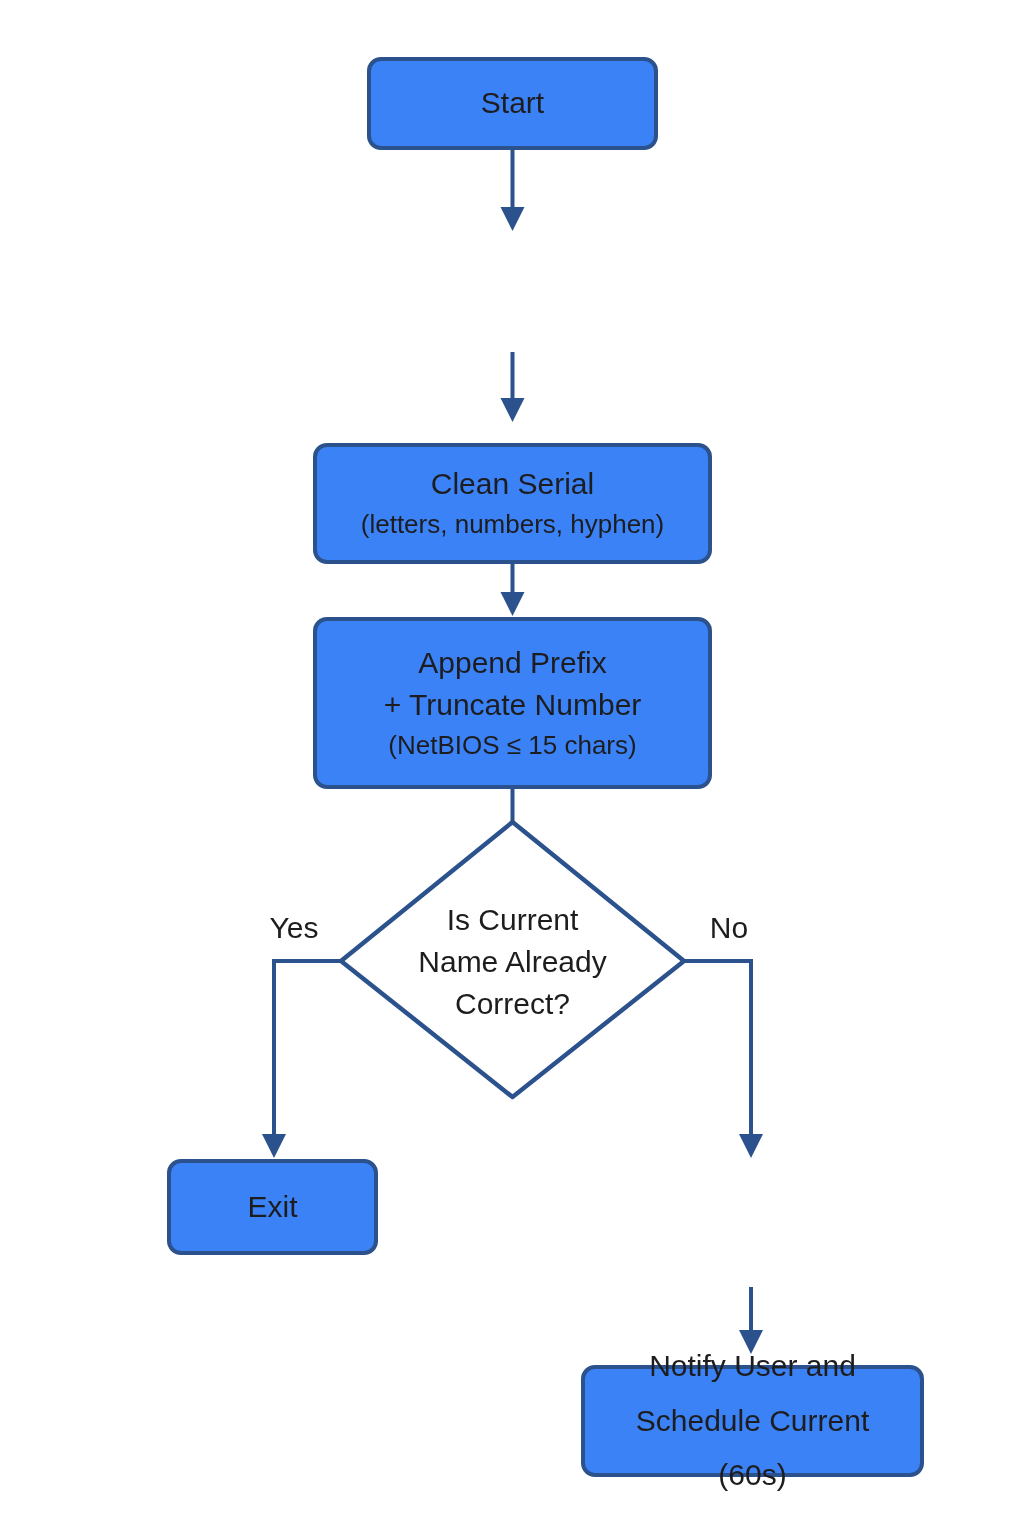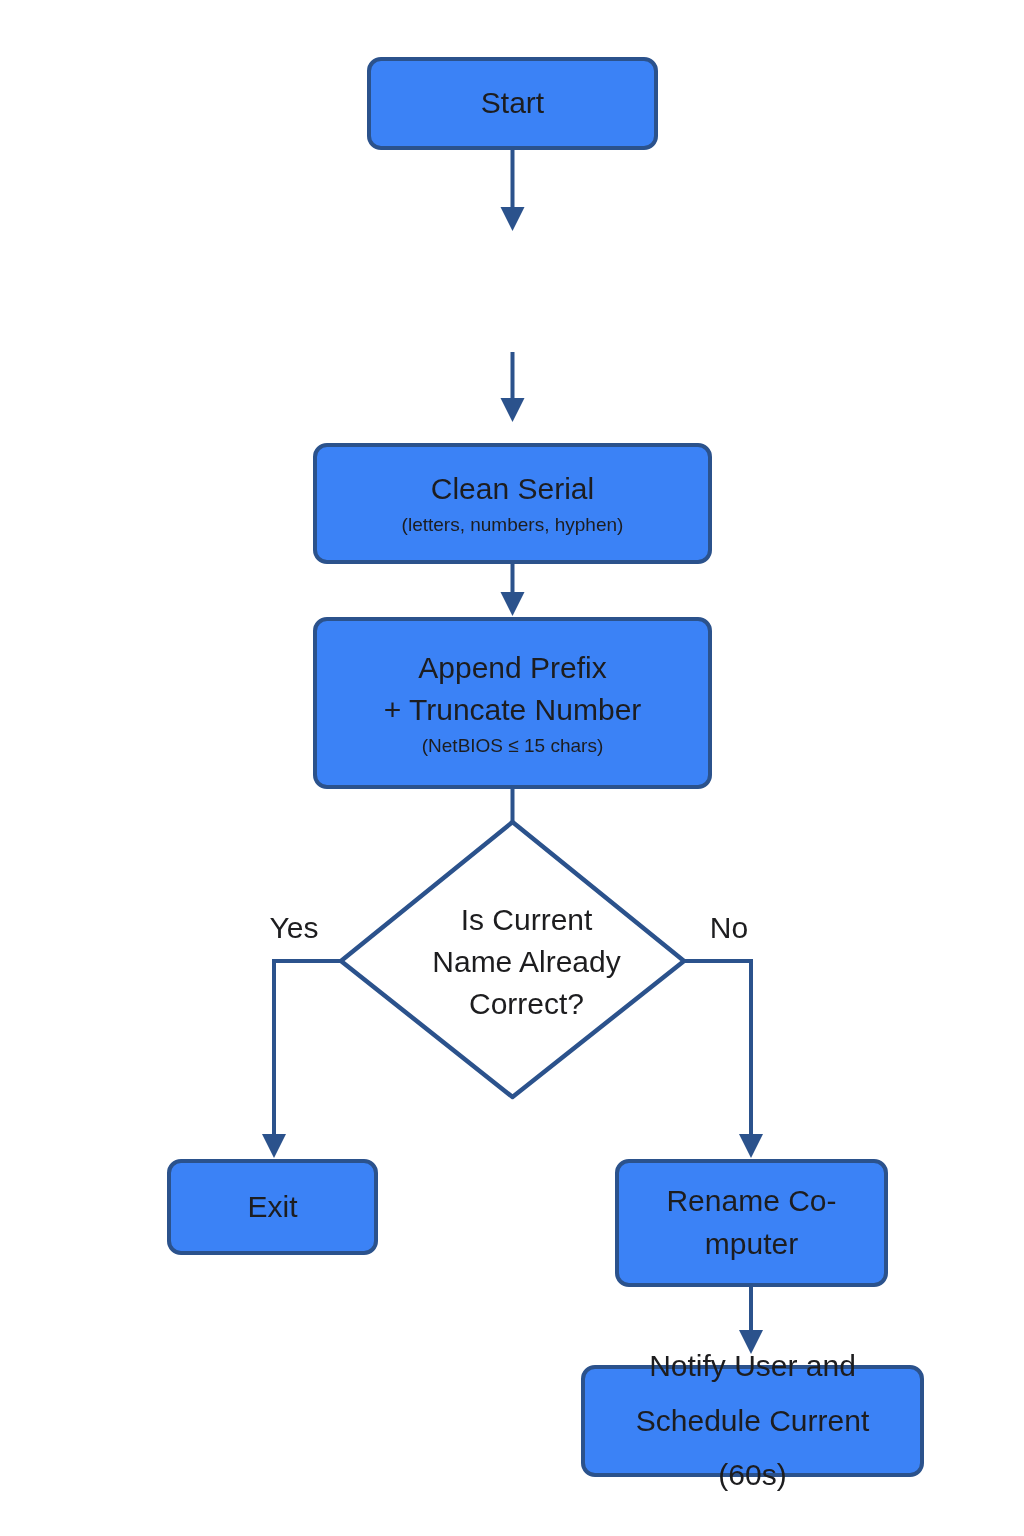--- a/index.html
+++ b/index.html
@@ -46,26 +46,26 @@
     display: flex;
     flex-direction: column;
     align-items: center;
     justify-content: center;
     text-align: center;
     font-size: 30px;
     line-height: 1.42;
     color: var(--text);
   }
   .node .sub {
-    font-size: 19px;
+    font-size: 26px;
     line-height: 1.45;
   }
   .decision-text {
     position: absolute;
-    left: 376px;
+    left: 362px;
     top: 899px;
     width: 301px;
     text-align: center;
     font-size: 30px;
     line-height: 1.4;
     color: var(--text);
   }
   .edge-label {
     position: absolute;
     width: 100px;
@@ -136,24 +136,20 @@
     <div>Correct?</div>
   </div>
 
   <div class="edge-label yes">Yes</div>
   <div class="edge-label no">No</div>
 
   <div class="node node-exit">
     <span>Exit</span>
   </div>
 
-  <div class="node node-rename">
-    <span>Rename Co-</span>
-    <span>mputer</span>
-  </div>
 
   <div class="node node-notify">
     <span>Notify User and</span>
     <span>Schedule Current</span>
     <span>(60s)</span>
   </div>
 
 </div>
 
 </body></html>

